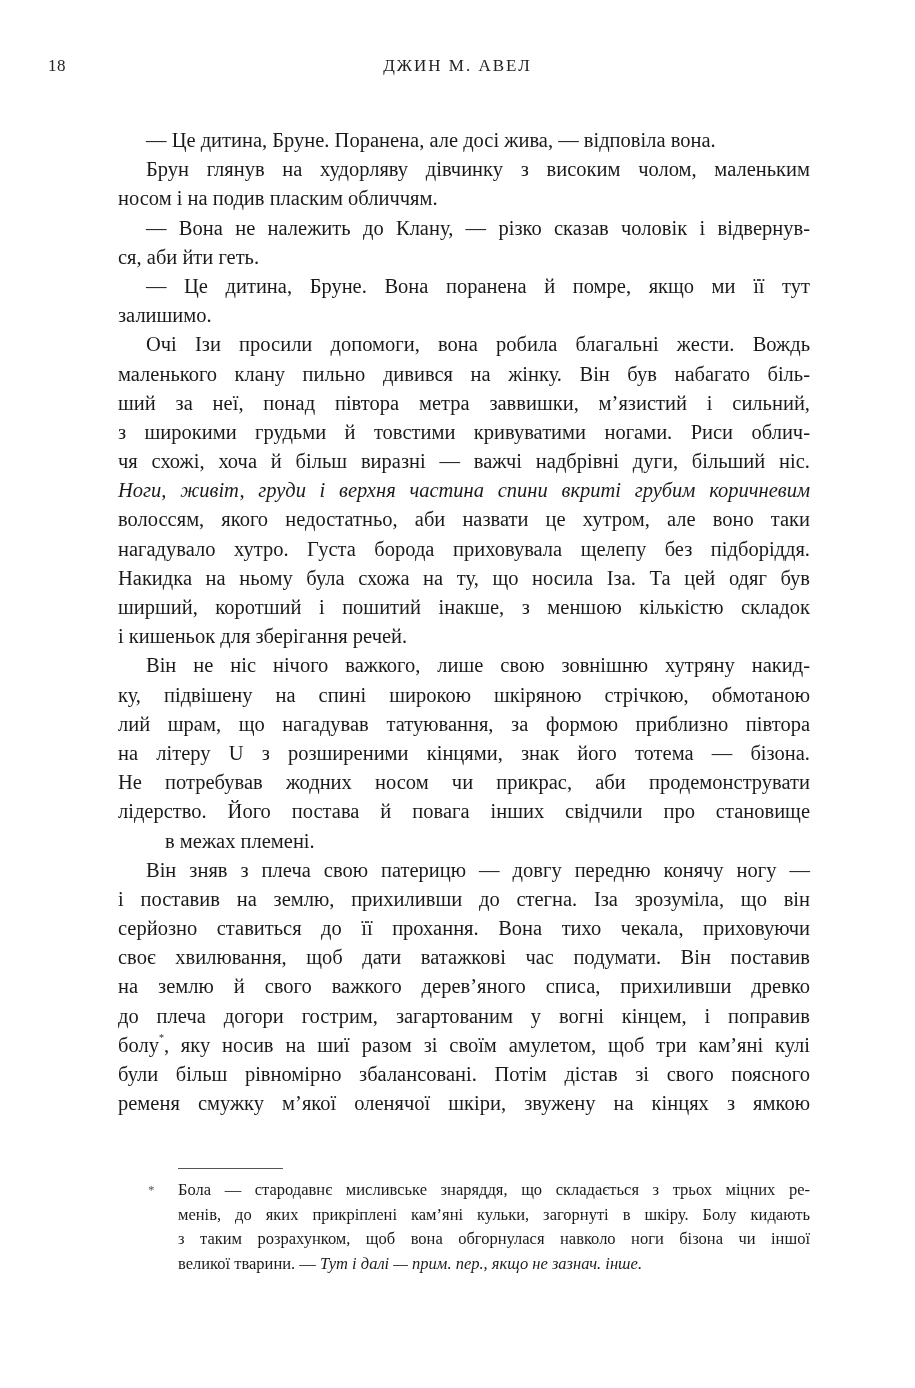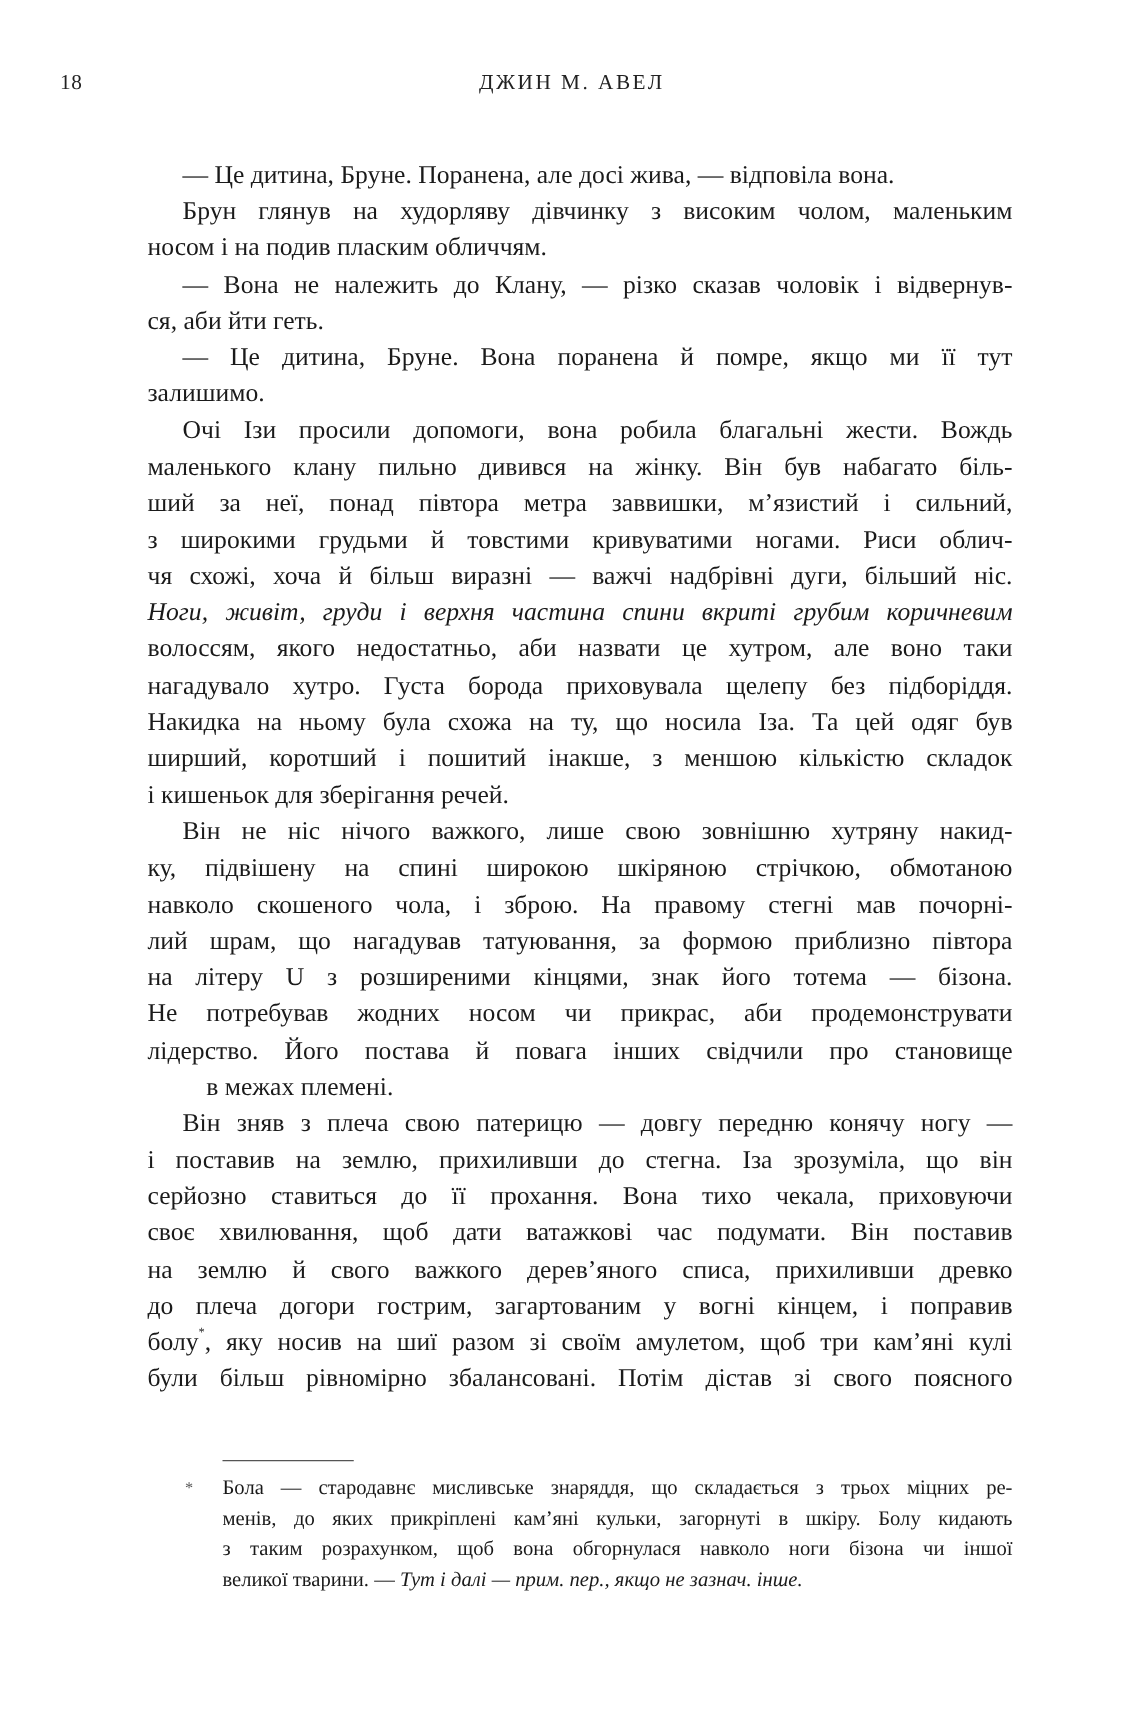--- a/index.html
+++ b/index.html
@@ -47,34 +47,34 @@
       <span class="line just" style="display: block; width: auto;">з широкими грудьми й товстими кривуватими ногами. Риси облич-</span>
       <span class="line just" style="display: block; width: auto;">чя схожі, хоча й більш виразні — важчі надбрівні дуги, більший ніс.</span>
       <span class="line just" style="display: block; width: auto; font-style: italic;">Ноги, живіт, груди і верхня частина спини вкриті грубим коричневим</span>
       <span class="line just" style="display: block; width: auto;">волоссям, якого недостатньо, аби назвати це хутром, але воно таки</span>
       <span class="line just" style="display: block; width: auto;">нагадувало хутро. Густа борода приховувала щелепу без підборіддя.</span>
       <span class="line just" style="display: block; width: auto;">Накидка на ньому була схожа на ту, що носила Іза. Та цей одяг був</span>
       <span class="line just" style="display: block; width: auto;">ширший, коротший і пошитий інакше, з меншою кількістю складок</span>
       <span class="line" style="display: block; width: auto;">і кишеньок для зберігання речей.</span>
       <span class="line just indent" style="display: block; width: auto;">Він не ніс нічого важкого, лише свою зовнішню хутряну накид-</span>
       <span class="line just" style="display: block; width: auto;">ку, підвішену на спині широкою шкіряною стрічкою, обмотаною</span>
-      <span class="line just" style="display: block; width: auto;">навколо скошеного чола, і зброю. На правому стегні мав почорні-</span>
       <span class="line just" style="display: block; width: auto;">лий шрам, що нагадував татуювання, за формою приблизно півтора</span>
       <span class="line just" style="display: block; width: auto;">на літеру U з розширеними кінцями, знак його тотема — бізона.</span>
       <span class="line just" style="display: block; width: auto;">Не потребував жодних носом чи прикрас, аби продемонструвати</span>
       <span class="line just" style="display: block; width: auto;">лідерство. Його постава й повага інших свідчили про становище</span>
       <span class="line" style="display: block; width: auto; margin-left: 47px;">в межах племені.</span>
       <span class="line just indent" style="display: block; width: auto;">Він зняв з плеча свою патерицю — довгу передню конячу ногу —</span>
       <span class="line just" style="display: block; width: auto;">і поставив на землю, прихиливши до стегна. Іза зрозуміла, що він</span>
       <span class="line just" style="display: block; width: auto;">серйозно ставиться до її прохання. Вона тихо чекала, приховуючи</span>
       <span class="line just" style="display: block; width: auto;">своє хвилювання, щоб дати ватажкові час подумати. Він поставив</span>
       <span class="line just" style="display: block; width: auto;">на землю й свого важкого дерев’яного списа, прихиливши древко</span>
       <span class="line just" style="display: block; width: auto;">до плеча догори гострим, загартованим у вогні кінцем, і поправив</span>
       <span class="line just" style="display: block; width: auto;"><span>болу</span><sup>*</sup><span>, яку носив на шиї разом зі своїм амулетом, щоб три кам’яні кулі</span></span>
       <span class="line just" style="display: block; width: auto;">були більш рівномірно збалансовані. Потім дістав зі свого поясного</span>
+      <span class="line just" style="display: block; width: auto;">ременя смужку м’якої оленячої шкіри, звужену на кінцях з ямкою</span>
     </div>
 
   <div class="footnote-rule"></div>
 
   <div class="footnote">
     <span class="fn-mark">*</span>
     <div class="fn-body" id="fn-body">
         <span class="fn-line just" style="display: block; width: auto;">Бола — стародавнє мисливське знаряддя, що складається з трьох міцних ре-</span>
         <span class="fn-line just" style="display: block; width: auto;">менів, до яких прикріплені кам’яні кульки, загорнуті в шкіру. Болу кидають</span>
         <span class="fn-line just" style="display: block; width: auto;">з таким розрахунком, щоб вона обгорнулася навколо ноги бізона чи іншої</span>

